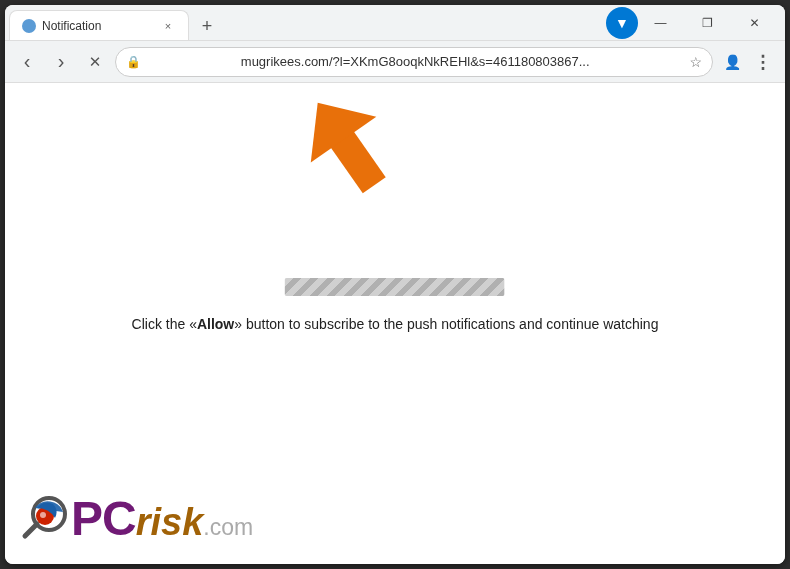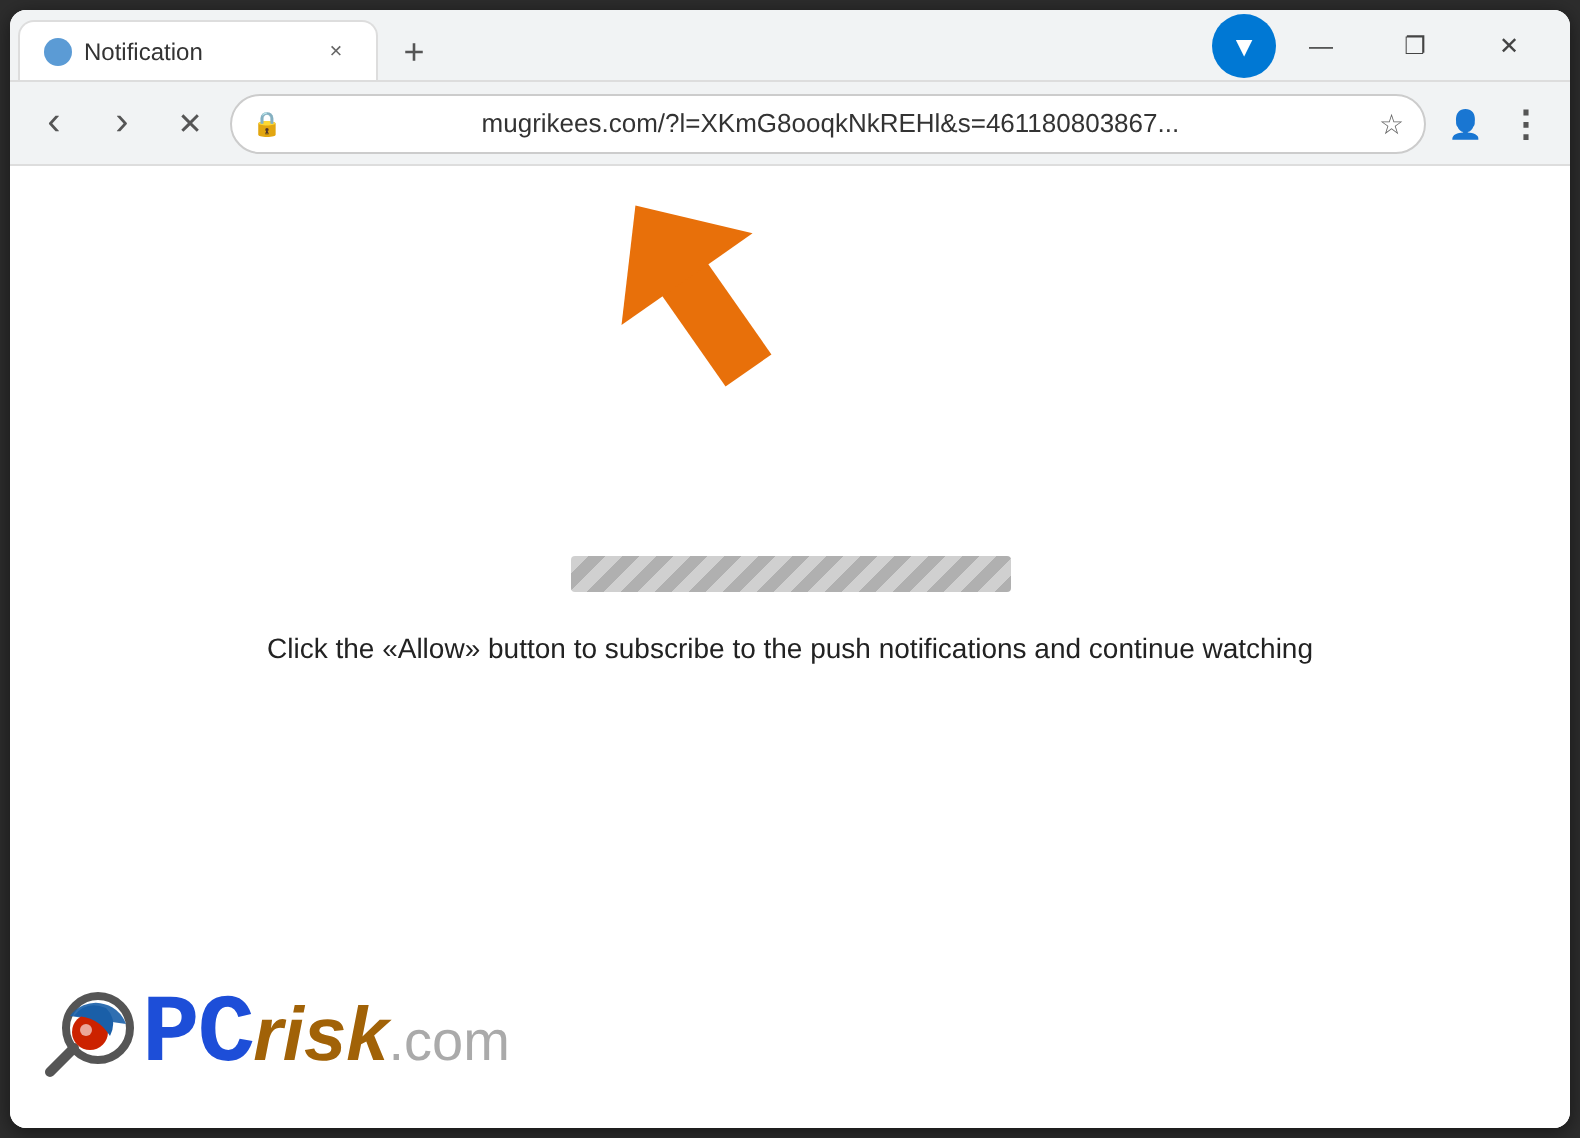--- a/index.html
+++ b/index.html
@@ -263,21 +263,21 @@
 
     .progress-text {
       font-size: 14px;
       color: #222;
       text-align: left;
       white-space: nowrap;
       margin-top: 6px;
     }
 
     .allow-text {
-      font-weight: normal;
+      font-weight: bold;
     }
 
     
     .pcrisk-logo {
       position: absolute;
       bottom: 18px;
       left: 10px;
       display: flex;
       align-items: center;
       gap: 0;
@@ -378,20 +378,20 @@
         <path d="M20,18 A16,16 0 0,1 48,22" fill="#1a5fa8" opacity="0.9" clip-path="url(#circle-clip)"></path>
 
         <circle cx="30" cy="26" r="9" fill="#cc2200"></circle>
 
         <path d="M22,18 Q28,10 38,14 Q44,20 40,28 Q34,18 22,18Z" fill="#1a5fa8"></path>
 
         <circle cx="28" cy="25" r="3" fill="white" opacity="0.6"></circle>
       </svg>
 
       <div style="display:flex; align-items:baseline;">
-        <span style="font-size:48px; font-weight:900; color:#1d4ed8; font-family:Liberation Mono, monospace; letter-spacing:-1px;">PC</span>
+        <span style="font-size:48px; font-weight:900; color:#701a75; font-family:Liberation Sans, sans-serif; letter-spacing:-1px;">PC</span>
         <span style="font-size:38px; font-weight:700; color:#a16207; font-style:italic; font-family:Arial,sans-serif;">risk</span>
-        <span style="font-size:28px; color:#aaa; font-family:Arial,sans-serif;">.com</span>
+        <span style="font-size:23px; color:#aaa; font-family:Arial,sans-serif;">.com</span>
       </div>
     </div>
 
   </div>
 </div>
 
 </body></html>

